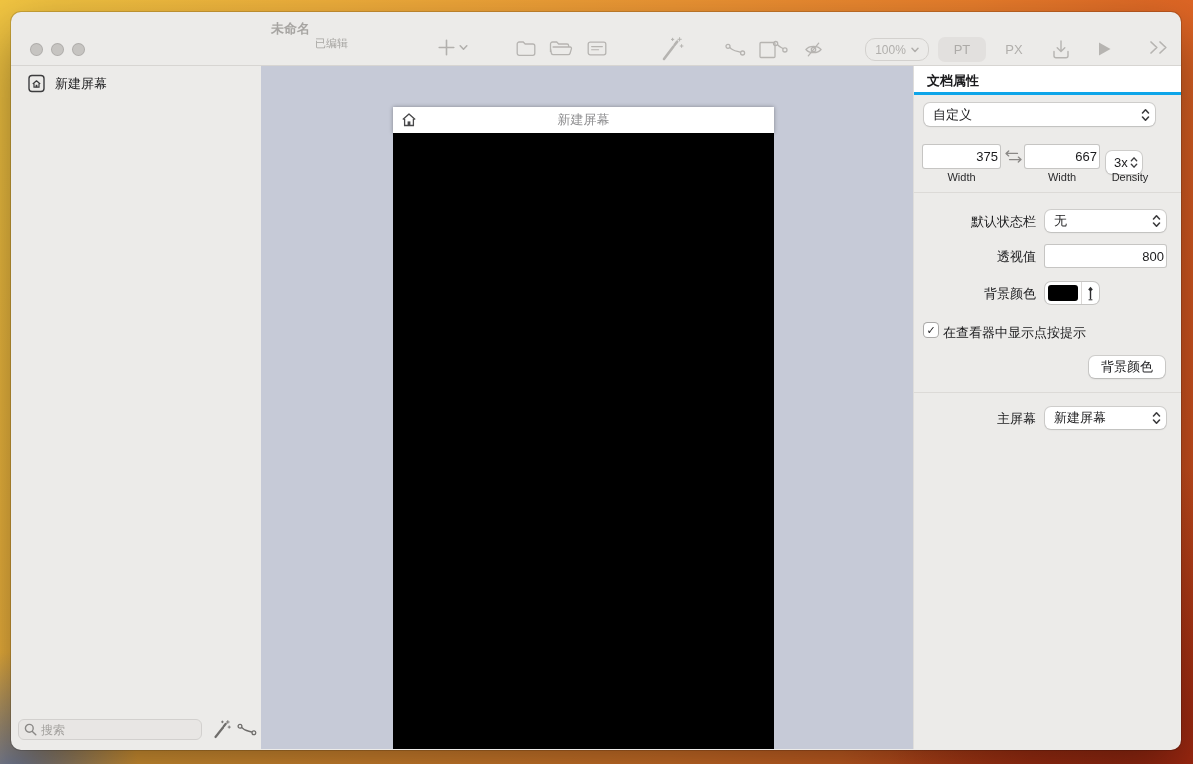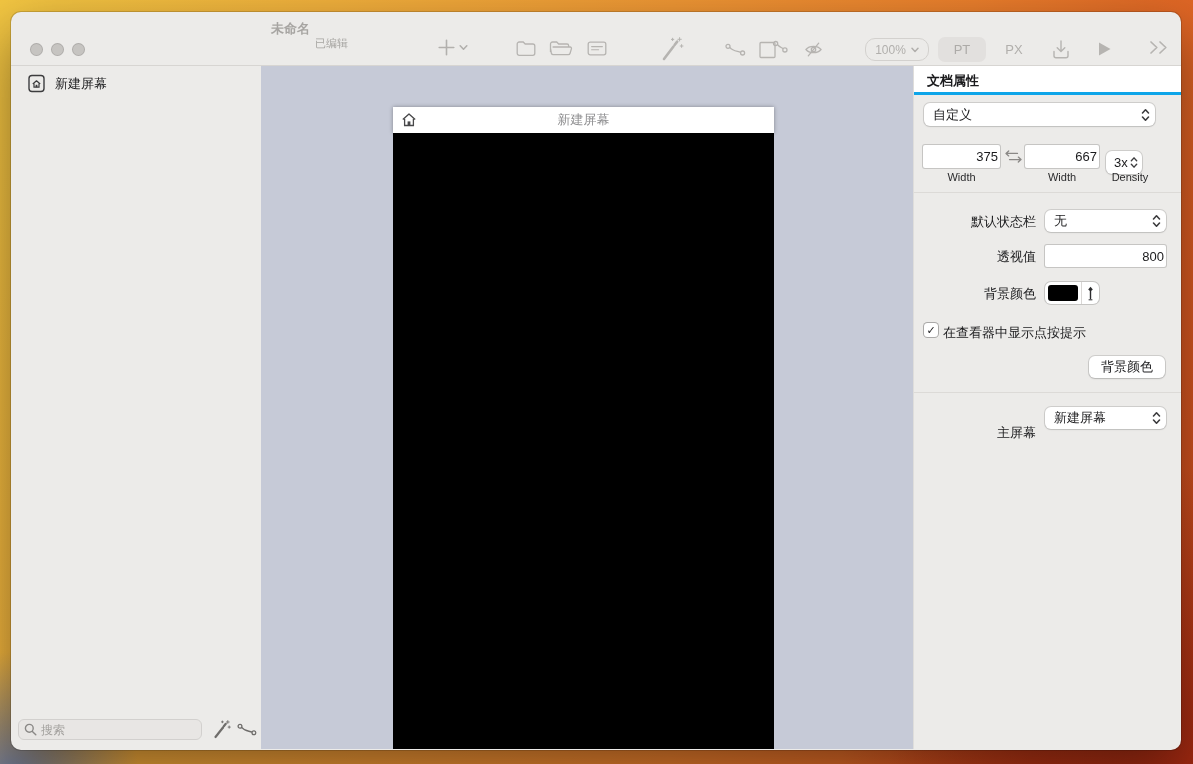--- a/index.html
+++ b/index.html
@@ -329,21 +329,21 @@
 
         <div class="checkbox checked">
           <span class="mark">✓</span>
         </div>
         <div class="cb-label">在查看器中显示点按提示</div>
 
         <div class="push-btn">背景颜色</div>
 
         <div class="hdiv" style="top:297px;"></div>
 
-        <div class="row-label" style="top:329px;">主屏幕</div>
+        <div class="row-label" style="top:315px;">主屏幕</div>
         <div class="popup" style="left:131px; top:312px; width:121px; height:22px;">
           <span>新建屏幕</span>
           <span class="ud">
             <svg width="9" height="14" viewBox="0 0 9 14">
                 <path d="M1.5 5 L4.5 1.8 L7.5 5 M1.5 9 L4.5 12.2 L7.5 9" fill="none" stroke="currentColor" stroke-width="1.6" stroke-linecap="round" stroke-linejoin="round"></path>
               </svg>
           </span>
         </div>
 
       </div>

